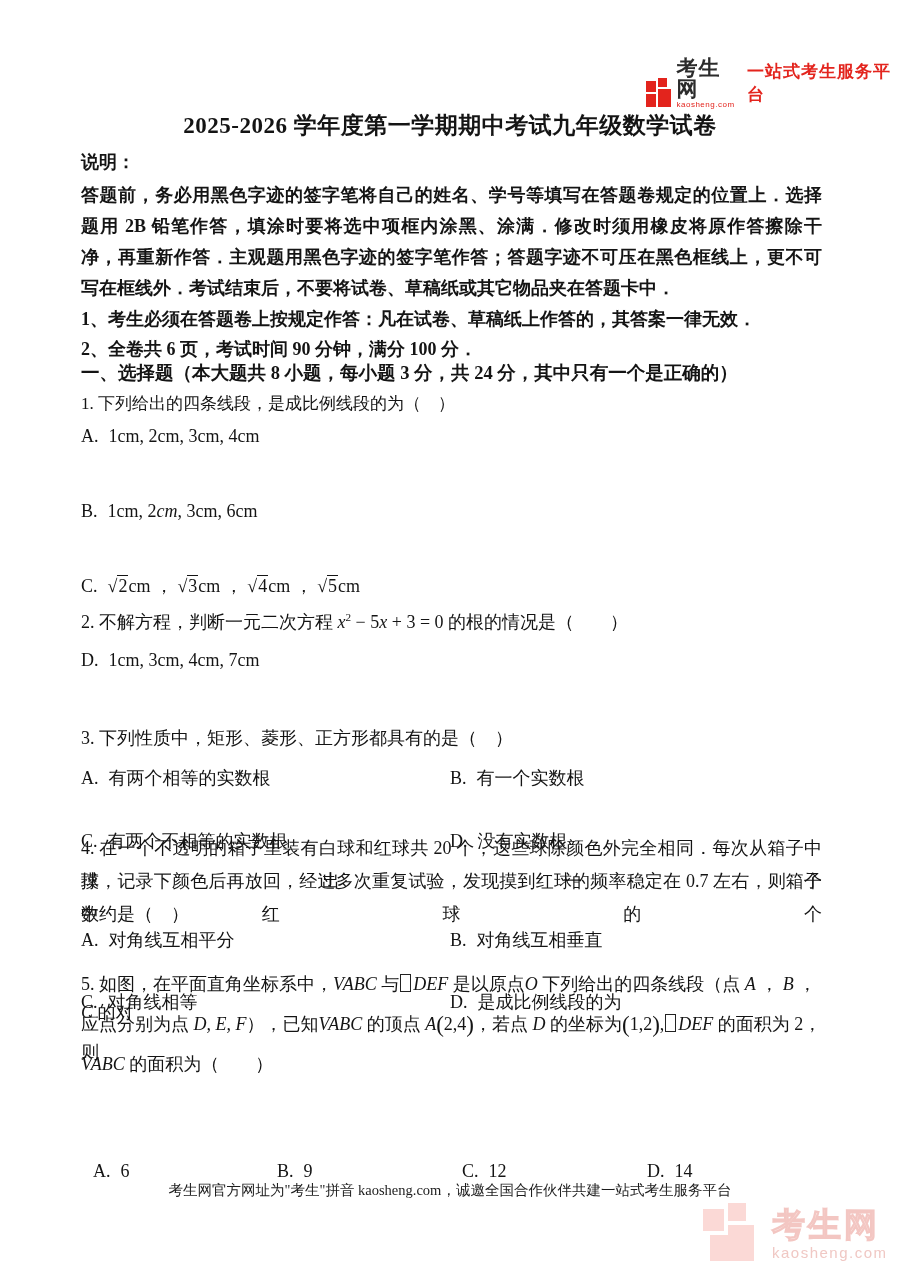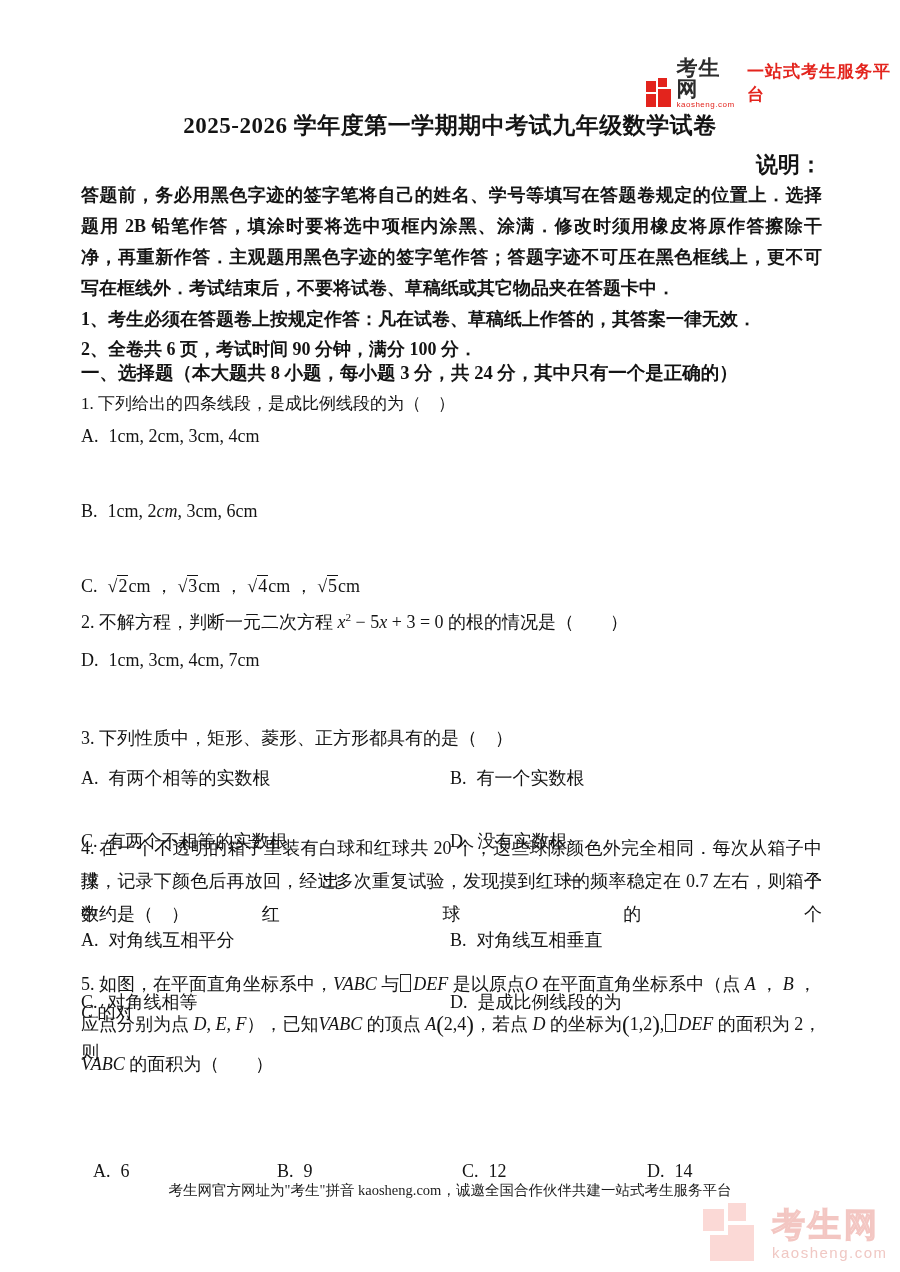--- a/index.html
+++ b/index.html
@@ -19,21 +19,21 @@
   .brandname{font-family:"Liberation Sans","DejaVu Sans",sans-serif;font-weight:bold;
              font-size:21px;color:#2b2b2b;letter-spacing:1px;}
   .branddomain{font-family:"Liberation Sans","DejaVu Sans",sans-serif;font-size:8px;
                margin-top:2px;letter-spacing:0.5px;}
   .tagline{font-family:"Liberation Sans","DejaVu Sans",sans-serif;font-weight:bold;
            font-size:17px;margin-left:8px;padding-bottom:3px;letter-spacing:1px;}
 
   #page-title{position:absolute;left:0;top:110px;width:900px;text-align:center;
               font-size:23px;font-weight:bold;letter-spacing:0.5px;}
 
-  #notice-label{top:150px;font-weight:bold;font-size:22px;text-align:right;}
+  #notice-label{top:150px;font-weight:bold;font-size:18px;}
   #notice-para{top:180px;font-weight:bold;}
   #notice-para .pline{height:31px;line-height:31px;}
   .fill{text-align:justify;text-align-last:justify;}
   #notice-items{top:304px;font-weight:bold;}
   #notice-items .pline{height:30px;line-height:30px;}
 
   #sec-heading{top:360px;font-weight:bold;font-size:18.5px;}
 
   .stem{line-height:28px;}
   #q1-stem{top:390px;font-size:17px;}
@@ -159,21 +159,21 @@
     <div class="pline fill">球，记录下颜色后再放回，经过多次重复试验，发现摸到红球的频率稳定在 0.7 左右，则箱子中红球的个</div>
     <div class="pline">数约是（　）</div>
   </div>
   <div id="q4-row" class="abs optrow">
     <span class="opt c0"><span class="optlabel">A.</span><span>6</span></span>
     <span class="opt c1"><span class="optlabel">B.</span><span>9</span></span>
     <span class="opt c2"><span class="optlabel">C.</span><span>12</span></span>
     <span class="opt c3"><span class="optlabel">D.</span><span>14</span></span>
   </div>
 
-  <div id="q5-l1" class="abs stem"><span>5. 如图，在平面直角坐标系中，</span><span class="mi">V</span><span class="mi">ABC</span><span> 与</span><span class="boxchar"></span><span class="mi">DEF</span><span> 是以原点</span><span class="mi">O</span><span> 在平面直角坐标系中（点 </span><span class="mi">A</span><span> ， </span><span class="mi">B</span><span> ， </span><span class="mi">C</span><span> 的对</span></div>
+  <div id="q5-l1" class="abs stem"><span>5. 如图，在平面直角坐标系中，</span><span class="mi">V</span><span class="mi">ABC</span><span> 与</span><span class="boxchar"></span><span class="mi">DEF</span><span> 是以原点</span><span class="mi">O</span><span> 下列给出的四条线段（点 </span><span class="mi">A</span><span> ， </span><span class="mi">B</span><span> ， </span><span class="mi">C</span><span> 的对</span></div>
   <div id="q5-l2" class="abs stem"><span>应点分别为点 </span><span class="mi">D, E, F</span><span>），已知</span><span class="mi">V</span><span class="mi">ABC</span><span> 的顶点 </span><span class="mi">A</span><span class="bigp">(</span><span>2,4</span><span class="bigp">)</span><span>，若点 </span><span class="mi">D</span><span> 的坐标为</span><span class="bigp">(</span><span>1,2</span><span class="bigp">)</span><span>,</span><span class="boxchar"></span><span class="mi">DEF</span><span> 的面积为 2，则</span></div>
   <div id="q5-l3" class="abs stem"><span class="mi">V</span><span class="mi">ABC</span><span> 的面积为（　　）</span></div>
 
   <div id="footer-text">考生网官方网址为"考生"拼音 kaosheng.com，诚邀全国合作伙伴共建一站式考生服务平台</div>
 
   <div id="watermark">
     <span class="wmicon">
       <i class="wm1" style="background: rgb(251, 217, 214);"></i>
         <i class="wm2" style="background: rgb(251, 217, 214);"></i>
         <i class="wm3" style="background: rgb(251, 217, 214);"></i>

